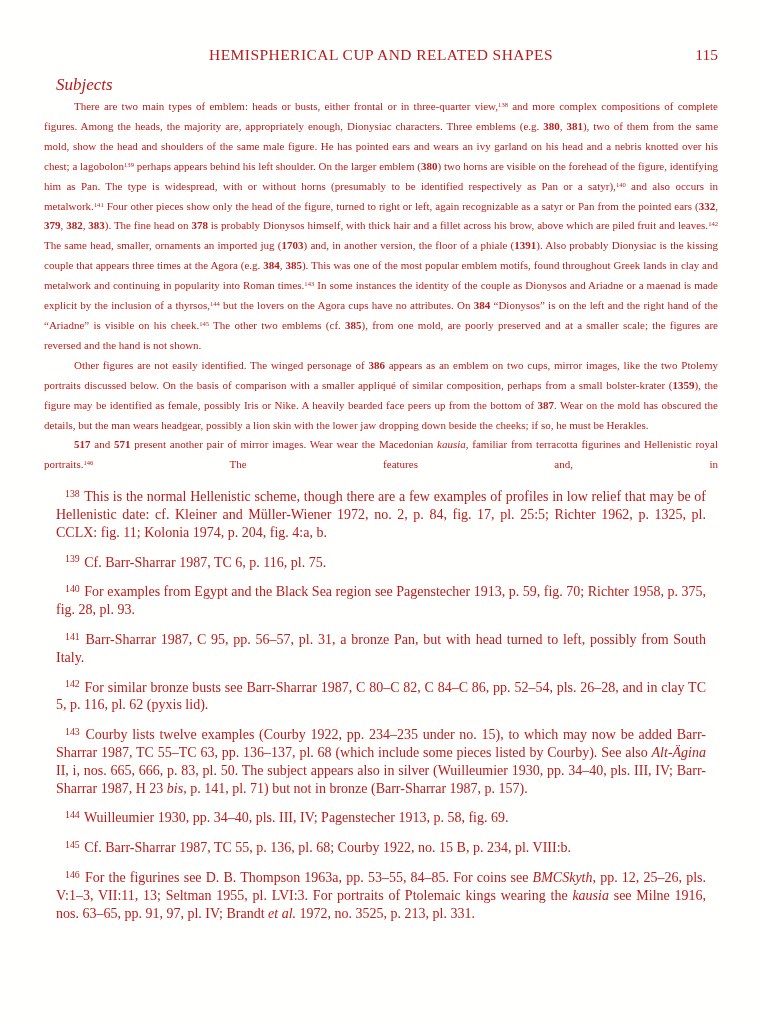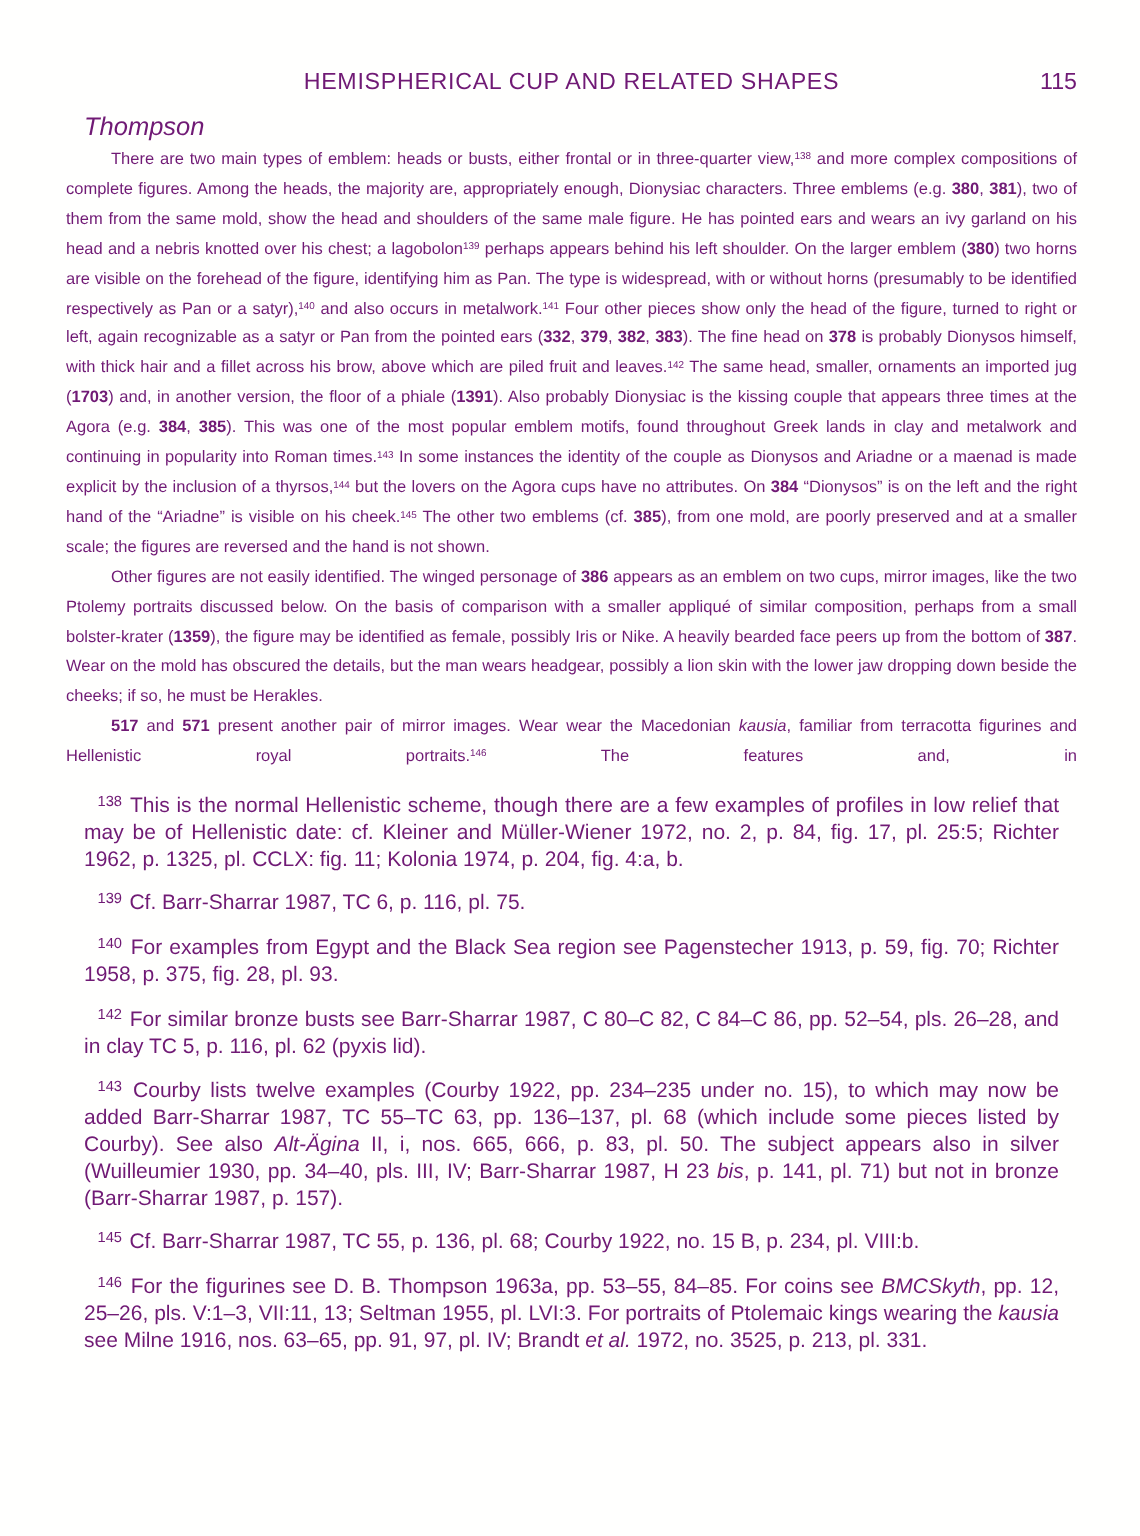--- a/index.html
+++ b/index.html
@@ -10,22 +10,22 @@
     height: 1024px;
     overflow: hidden;
   }
   .page {
     position: relative;
     width: 760px;
     height: 1024px;
     box-sizing: border-box;
     padding: 45px 42px 0 44px;
     background: #fffffe;
-    color: #701a75;
-    font-family: Liberation Sans, sans-serif;
+    color: #b91c1c;
+    font-family: Liberation Serif, serif;
   }
   .running-head {
     position: relative;
     text-align: center;
     height: 19px;
     line-height: 19px;
   }
   .running-title {
     display: inline-block;
     margin: 0;
@@ -85,30 +85,32 @@
 </style>
 </head>
 <body>
 
 <div class="page">
   <header class="running-head">
     <h1 class="running-title">HEMISPHERICAL CUP AND RELATED SHAPES</h1>
     <span class="page-number">115</span>
   </header>
 
-  <h2 class="section-heading">Thompson</h2>
+  <h2 class="section-heading">Subjects</h2>
 
   <div id="body-paragraphs">
       <p class="body-para"><span>There are two main types of emblem: heads or busts, either frontal or in three-quarter view,</span><sup>138</sup><span> and more complex compositions of complete figures.  Among the heads, the majority are, appropriately enough, Dionysiac characters.  Three emblems (e.g. </span><b>380</b><span>, </span><b>381</b><span>), two of them from the same mold, show the head and shoulders of the same male figure.  He has pointed ears and wears an ivy garland on his head and a nebris knotted over his chest; a lagobolon</span><sup>139</sup><span> perhaps appears behind his left shoulder.  On the larger emblem (</span><b>380</b><span>) two horns are visible on the forehead of the figure, identifying him as Pan.  The type is widespread, with or without horns (presumably to be identified respectively as Pan or a satyr),</span><sup>140</sup><span> and also occurs in metalwork.</span><sup>141</sup><span> Four other pieces show only the head of the figure, turned to right or left, again recognizable as a satyr or Pan from the pointed ears (</span><b>332</b><span>, </span><b>379</b><span>, </span><b>382</b><span>, </span><b>383</b><span>).  The fine head on </span><b>378</b><span> is probably Dionysos himself, with thick hair and a fillet across his brow, above which are piled fruit and leaves.</span><sup>142</sup><span> The same head, smaller, ornaments an imported jug (</span><b>1703</b><span>) and, in another version, the floor of a phiale (</span><b>1391</b><span>).  Also probably Dionysiac is the kissing couple that appears three times at the Agora (e.g. </span><b>384</b><span>, </span><b>385</b><span>).  This was one of the most popular emblem motifs, found throughout Greek lands in clay and metalwork and continuing in popularity into Roman times.</span><sup>143</sup><span> In some instances the identity of the couple as Dionysos and Ariadne or a maenad is made explicit by the inclusion of a thyrsos,</span><sup>144</sup><span> but the lovers on the Agora cups have no attributes.  On </span><b>384</b><span> “Dionysos” is on the left and the right hand of the “Ariadne” is visible on his cheek.</span><sup>145</sup><span> The other two emblems (cf. </span><b>385</b><span>), from one mold, are poorly preserved and at a smaller scale; the figures are reversed and the hand is not shown.</span></p>
       <p class="body-para"><span>Other figures are not easily identified.  The winged personage of </span><b>386</b><span> appears as an emblem on two cups, mirror images, like the two Ptolemy portraits discussed below.  On the basis of comparison with a smaller appliqué of similar composition, perhaps from a small bolster-krater (</span><b>1359</b><span>), the figure may be identified as female, possibly Iris or Nike.  A heavily bearded face peers up from the bottom of </span><b>387</b><span>.  Wear on the mold has obscured the details, but the man wears headgear, possibly a lion skin with the lower jaw dropping down beside the cheeks; if so, he must be Herakles.</span></p>
       <p class="body-para continued"><b>517</b><span> and </span><b>571</b><span> present another pair of mirror images.  Wear wear the Macedonian </span><i>kausia</i><span>, familiar from terracotta figurines and Hellenistic royal portraits.</span><sup>146</sup><span>  The features and, in</span></p>
     </div>
 
   <div id="footnotes">
       <p class="footnote"><sup class="fn-num">138</sup> <span>This is the normal Hellenistic scheme, though there are a few examples of profiles in low relief that may be of Hellenistic date: cf. Kleiner and Müller-Wiener 1972, no. 2, p. 84, fig. 17, pl. 25:5; Richter 1962, p. 1325, pl. CCLX: fig. 11; Kolonia 1974, p. 204, fig. 4:a, b.</span></p>
       <p class="footnote"><sup class="fn-num">139</sup> <span>Cf. Barr-Sharrar 1987, TC 6, p. 116, pl. 75.</span></p>
       <p class="footnote"><sup class="fn-num">140</sup> <span>For examples from Egypt and the Black Sea region see Pagenstecher 1913, p. 59, fig. 70; Richter 1958, p. 375, fig. 28, pl. 93.</span></p>
+      <p class="footnote"><sup class="fn-num">141</sup> <span>Barr-Sharrar 1987, C 95, pp. 56–57, pl. 31, a bronze Pan, but with head turned to left, possibly from South Italy.</span></p>
       <p class="footnote"><sup class="fn-num">142</sup> <span>For similar bronze busts see Barr-Sharrar 1987, C 80–C 82, C 84–C 86, pp. 52–54, pls. 26–28, and in clay TC 5, p. 116, pl. 62 (pyxis lid).</span></p>
       <p class="footnote"><sup class="fn-num">143</sup> <span>Courby lists twelve examples (Courby 1922, pp. 234–235 under no. 15), to which may now be added Barr-Sharrar 1987, TC 55–TC 63, pp. 136–137, pl. 68 (which include some pieces listed by Courby).  See also </span><i>Alt-Ägina</i><span> II, i, nos. 665, 666, p. 83, pl. 50.  The subject appears also in silver (Wuilleumier 1930, pp. 34–40, pls. III, IV; Barr-Sharrar 1987, H 23 </span><i>bis</i><span>, p. 141, pl. 71) but not in bronze (Barr-Sharrar 1987, p. 157).</span></p>
+      <p class="footnote"><sup class="fn-num">144</sup> <span>Wuilleumier 1930, pp. 34–40, pls. III, IV; Pagenstecher 1913, p. 58, fig. 69.</span></p>
       <p class="footnote"><sup class="fn-num">145</sup> <span>Cf. Barr-Sharrar 1987, TC 55, p. 136, pl. 68; Courby 1922, no. 15 B, p. 234, pl. VIII:b.</span></p>
       <p class="footnote"><sup class="fn-num">146</sup> <span>For the figurines see D. B. Thompson 1963a, pp. 53–55, 84–85.  For coins see </span><i>BMCSkyth</i><span>, pp. 12, 25–26, pls. V:1–3, VII:11, 13; Seltman 1955, pl. LVI:3.  For portraits of Ptolemaic kings wearing the </span><i>kausia</i><span> see Milne 1916, nos. 63–65, pp. 91, 97, pl. IV; Brandt </span><i>et al.</i><span> 1972, no. 3525, p. 213, pl. 331.</span></p>
     </div>
 </div>
 
 </body></html>

